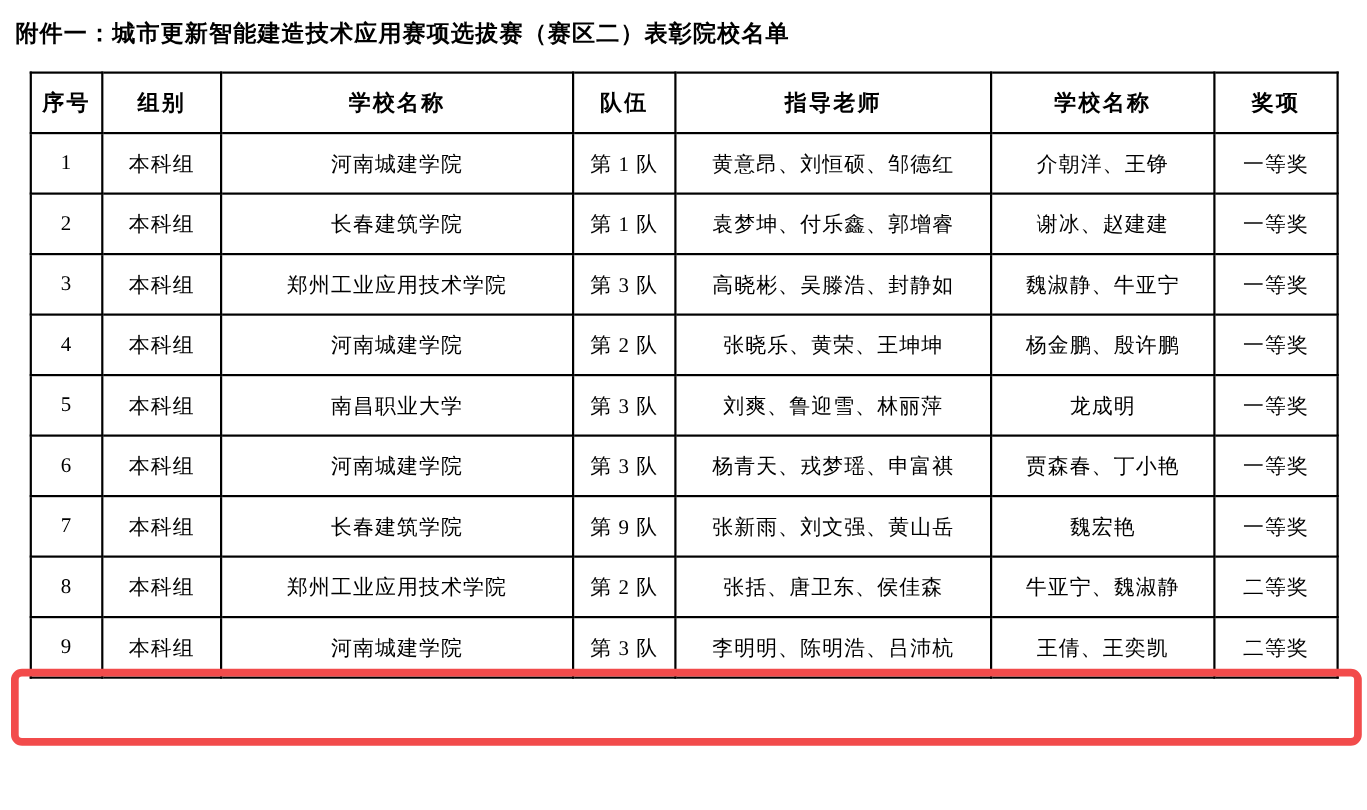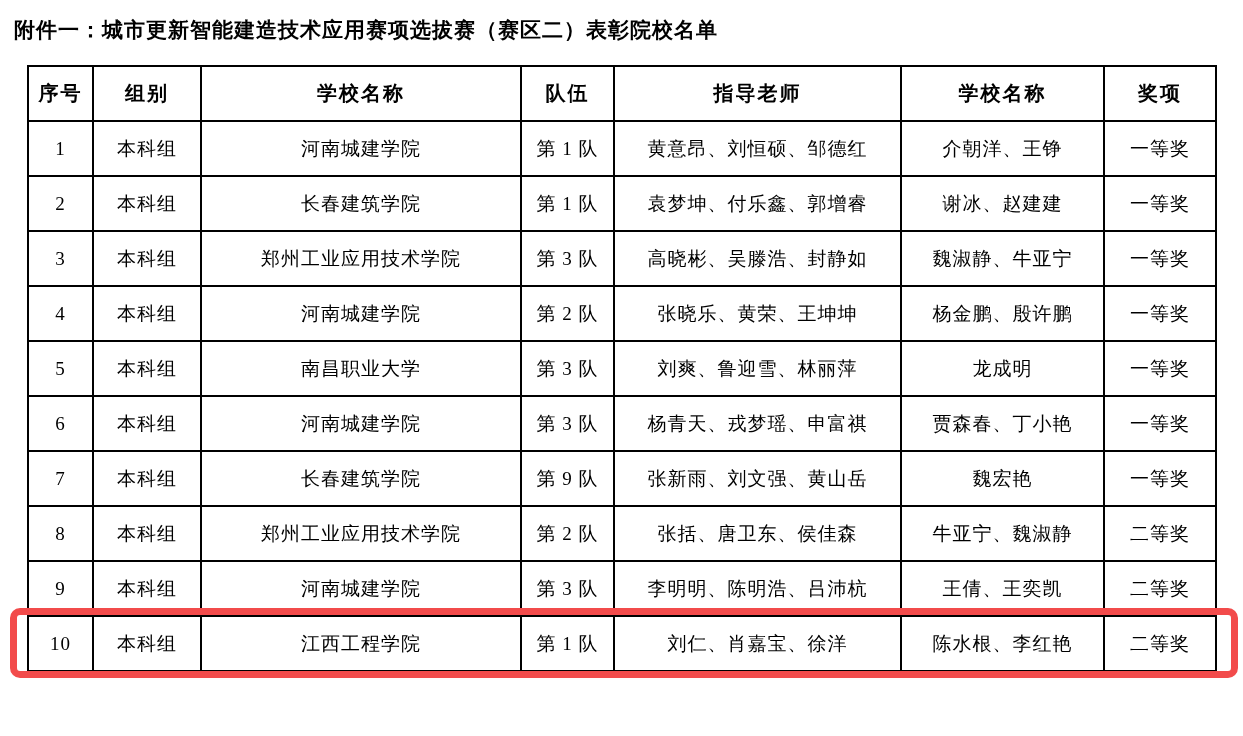--- a/index.html
+++ b/index.html
@@ -162,25 +162,16 @@
   </tr>
         <tr>
     <td>9</td>
     <td>本科组</td>
     <td>河南城建学院</td>
     <td>第 3 队</td>
     <td>李明明、陈明浩、吕沛杭</td>
     <td>王倩、王奕凯</td>
     <td>二等奖</td>
   </tr>
-        <tr>
-    <td>10</td>
-    <td>本科组</td>
-    <td>江西工程学院</td>
-    <td>第 1 队</td>
-    <td>刘仁、肖嘉宝、徐洋</td>
-    <td>陈水根、李红艳</td>
-    <td>二等奖</td>
-  </tr>
       </tbody>
   </table>
   <div class="highlight-box" style="border-color: rgb(242, 75, 75); top: 543px; left: -17px; width: 1228px; height: 70px;"></div>
 </div>
 
 </body></html>

